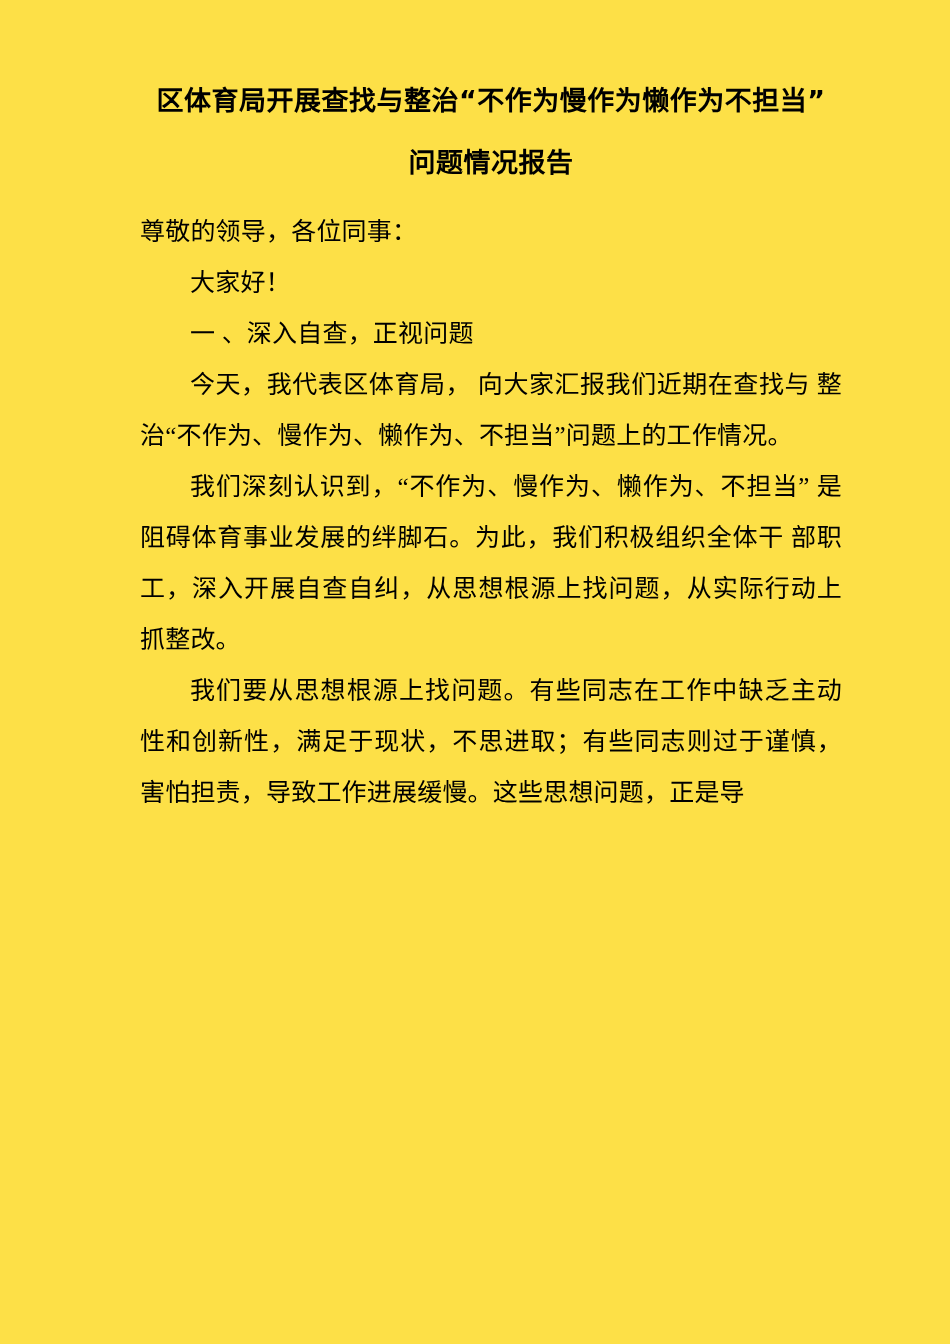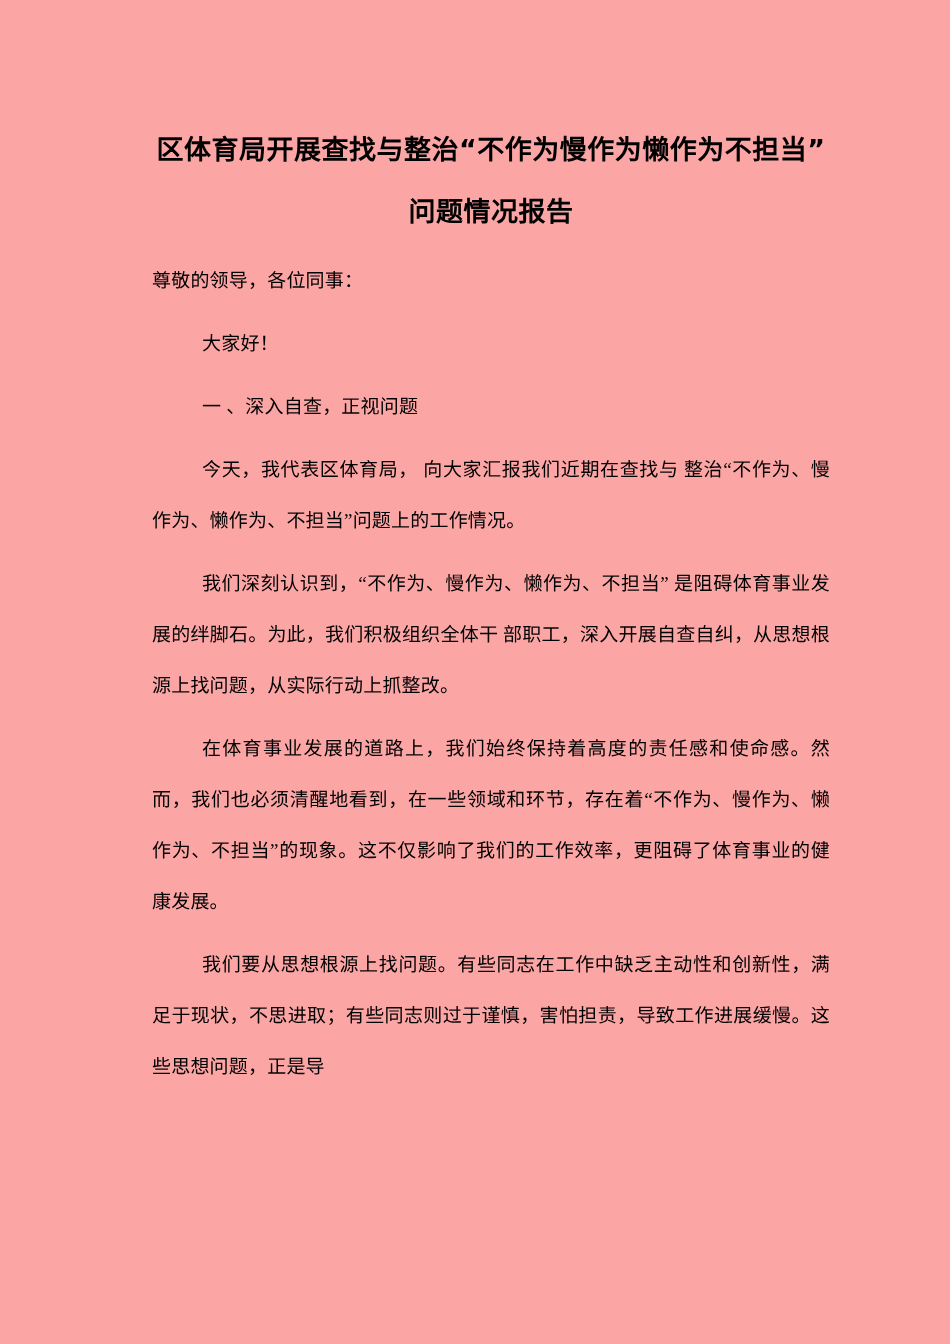--- a/index.html
+++ b/index.html
@@ -11,40 +11,40 @@
     width: 950px;
     height: 1344px;
     font-family: "DejaVu Serif", "Liberation Serif", serif;
     color: #000000;
     overflow: hidden;
   }
   .page {
     width: 950px;
     height: 1344px;
     box-sizing: border-box;
-    padding: 119px 108px 40px 140px;
+    padding: 70px 108px 40px 140px;
     position: relative;
-    background: #fca5a5;
+    background: #fde047;
   }
   .doc-title {
     font-family: "DejaVu Sans", "Liberation Sans", sans-serif;
     font-weight: bold;
     font-size: 27px;
     line-height: 62px;
     text-align: center;
     letter-spacing: 0.5px;
     margin: 0 0 12px 0;
     padding: 0 10px;
   }
   .para {
-    font-size: 19px;
+    font-size: 25px;
     line-height: 51px;
     text-align: justify;
     text-justify: inter-ideograph;
-    margin: 12px;
+    margin: 0;
     letter-spacing: 0.2px;
   }
   .indent {
     text-indent: 50px;
     font-family: Liberation Serif, serif;
   }
   .noindent {
     text-indent: 0;
   }
 </style>
@@ -59,17 +59,16 @@
 
   <p class="para indent">大家好！</p>
 
   <p class="para indent">一 、深入自查，正视问题</p>
 
   <p class="para indent">今天，我代表区体育局，  向大家汇报我们近期在查找与 整治“不作为、慢作为、懒作为、不担当”问题上的工作情况。</p>
 
   <p class="para indent">我们深刻认识到，“不作为、慢作为、懒作为、不担当” 是阻碍体育事业发展的绊脚石。为此，我们积极组织全体干  部职工，深入开展自查自纠，从思想根源上找问题，从实际行动上抓整改。</p>
 
 
-  <p class="para indent">在体育事业发展的道路上，我们始终保持着高度的责任感和使命感。然而，我们也必须清醒地看到，在一些领域和环节，存在着“不作为、慢作为、懒作为、不担当”的现象。这不仅影响了我们的工作效率，更阻碍了体育事业的健康发展。</p>
 
   <p class="para indent">我们要从思想根源上找问题。有些同志在工作中缺乏主动性和创新性，满足于现状，不思进取；有些同志则过于谨慎，害怕担责，导致工作进展缓慢。这些思想问题，正是导</p>
 
 </div>
 
 </body></html>

